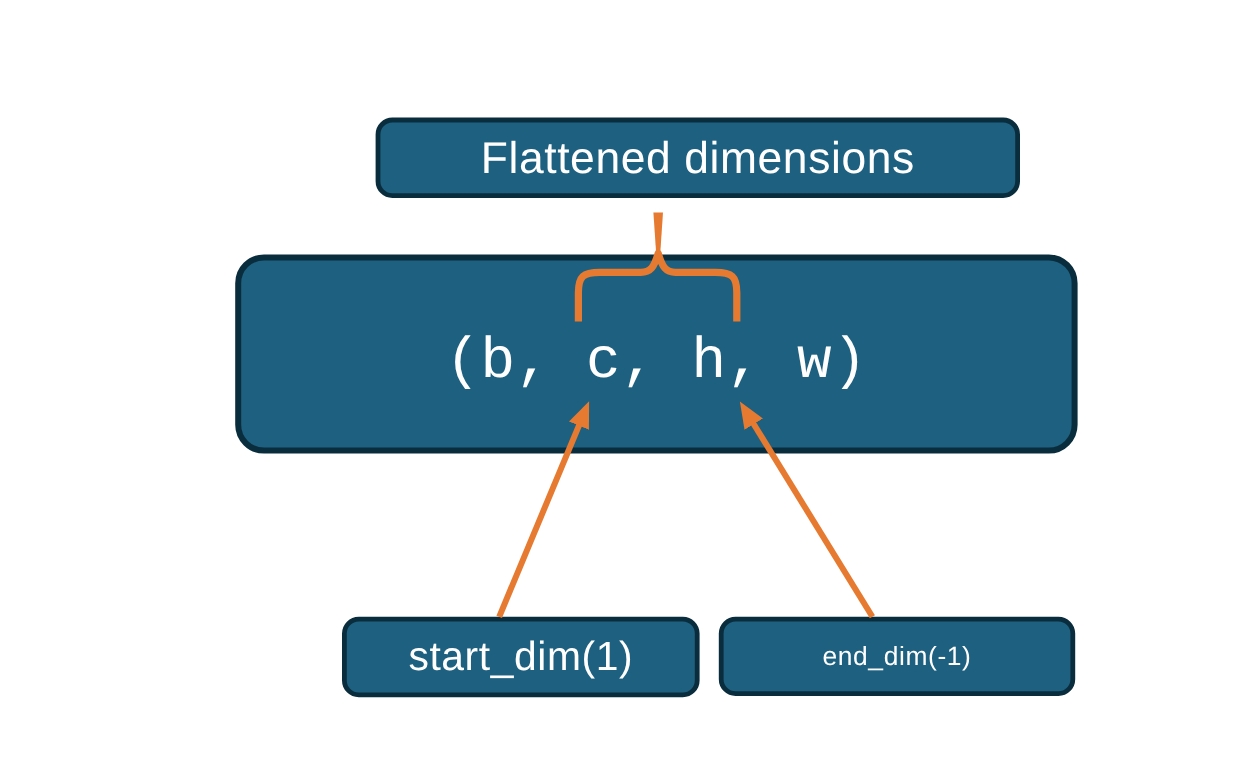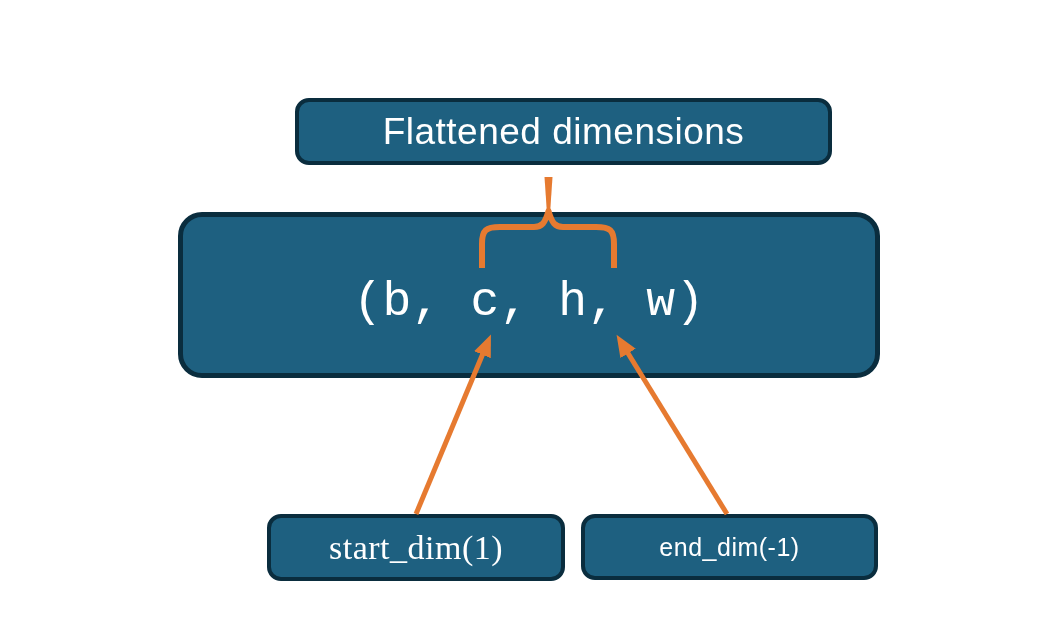--- a/index.html
+++ b/index.html
@@ -18,20 +18,21 @@
   .node {
     position: absolute;
     box-sizing: border-box;
     background: #1E6080;
     border: 4px solid #0A2D3E;
     color: #ffffff;
     display: flex;
     align-items: center;
     justify-content: center;
     z-index: 1;
+    margin-left: 18px;
   }
   .node span {
     white-space: nowrap;
     letter-spacing: 0.5px;
   }
   .top-box {
     left: 295px;
     top: 98px;
     width: 537px;
     height: 67px;
@@ -49,29 +50,28 @@
     padding-top: 14px;
     font-family: Liberation Mono, monospace;
   }
   .start-box {
     left: 267px;
     top: 514px;
     width: 298px;
     height: 67px;
     border-radius: 14px;
     font-size: 34px;
-    font-family: Liberation Serif, serif;
   }
   .end-box {
     left: 581px;
     top: 514px;
     width: 297px;
     height: 66px;
     border-radius: 14px;
-    font-size: 25px;
+    font-size: 22px;
   }
   .overlay {
     position: absolute;
     left: 0;
     top: 0;
     width: 1038px;
     height: 632px;
     z-index: 5;
     pointer-events: none;
   }

